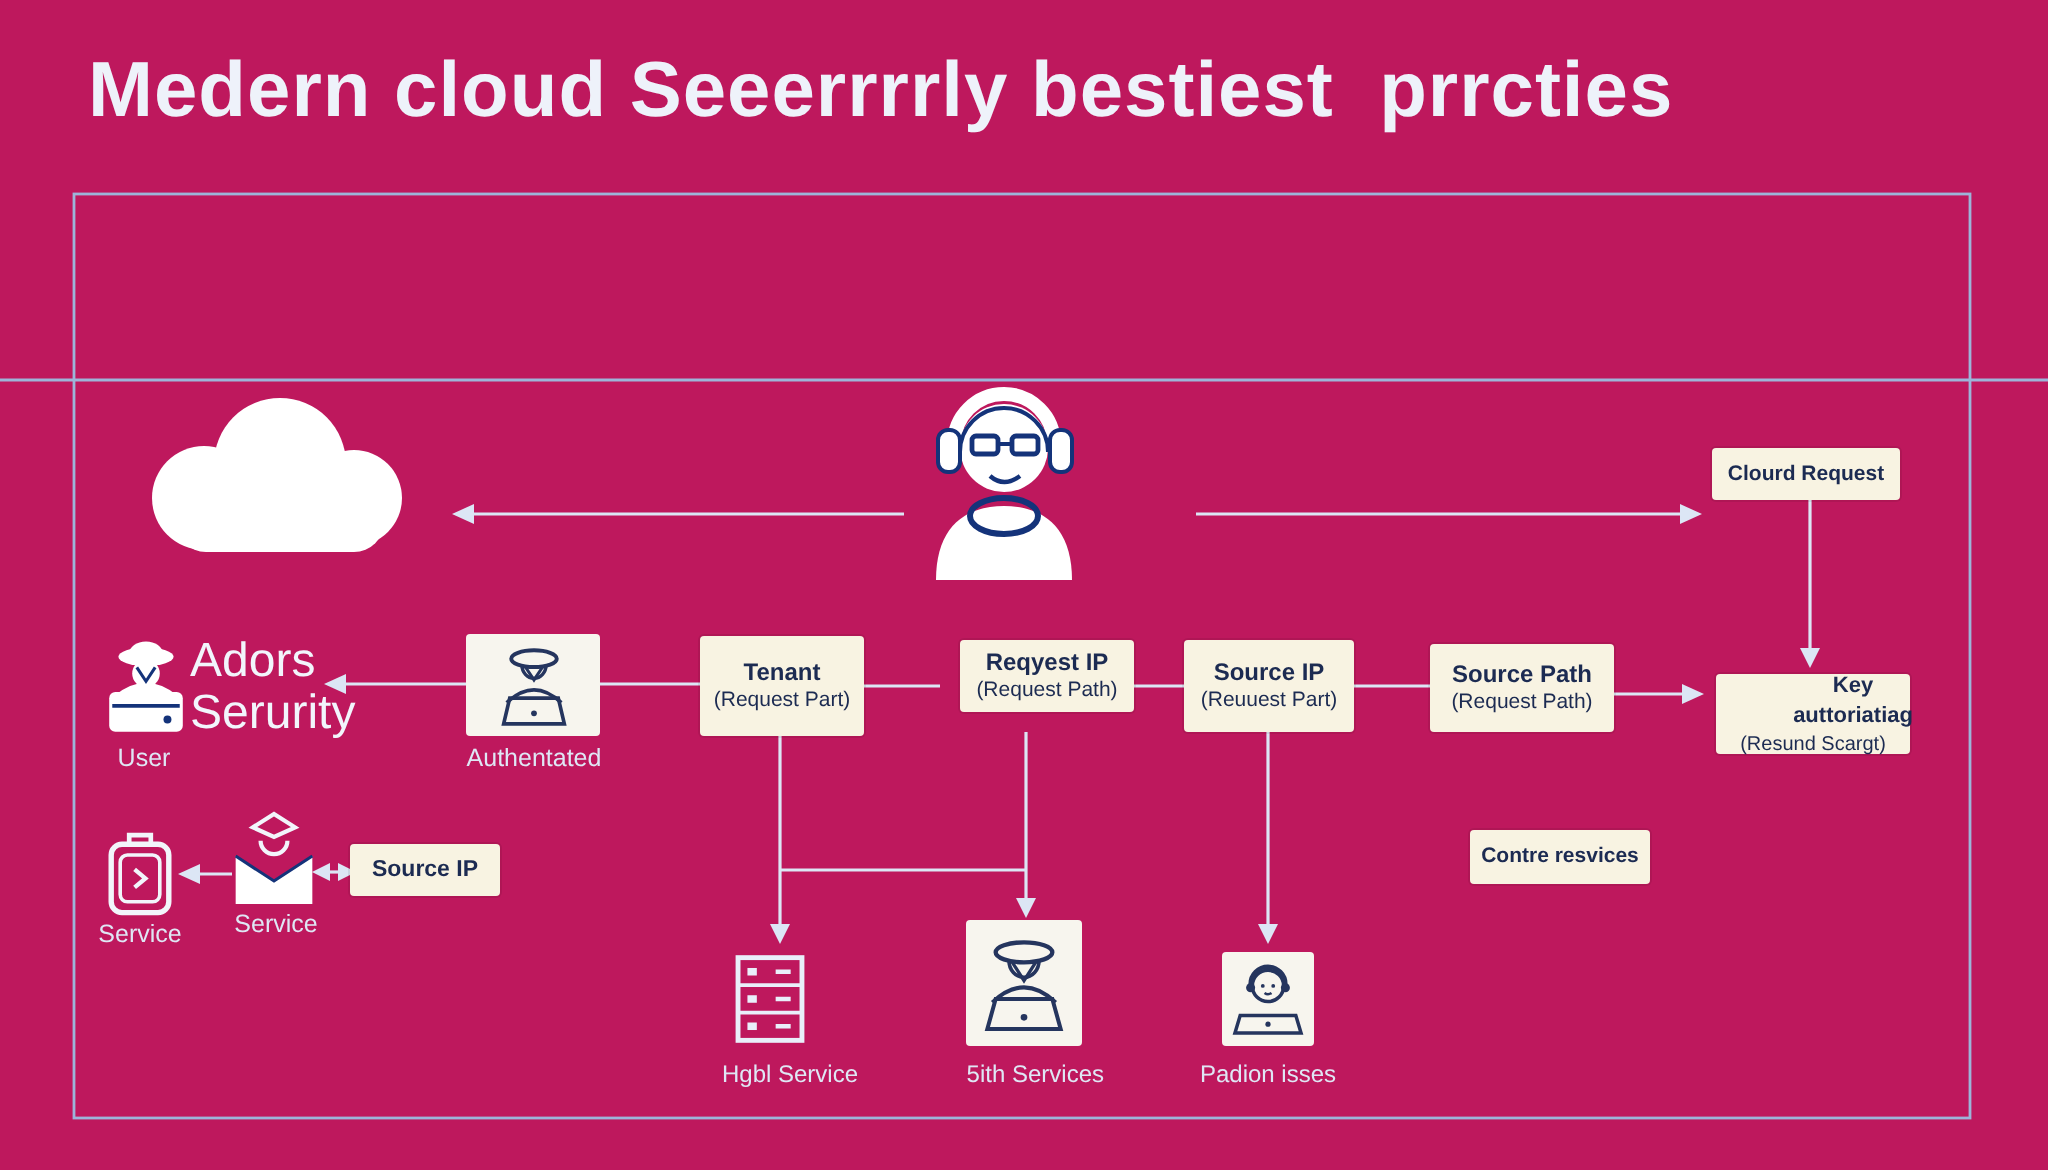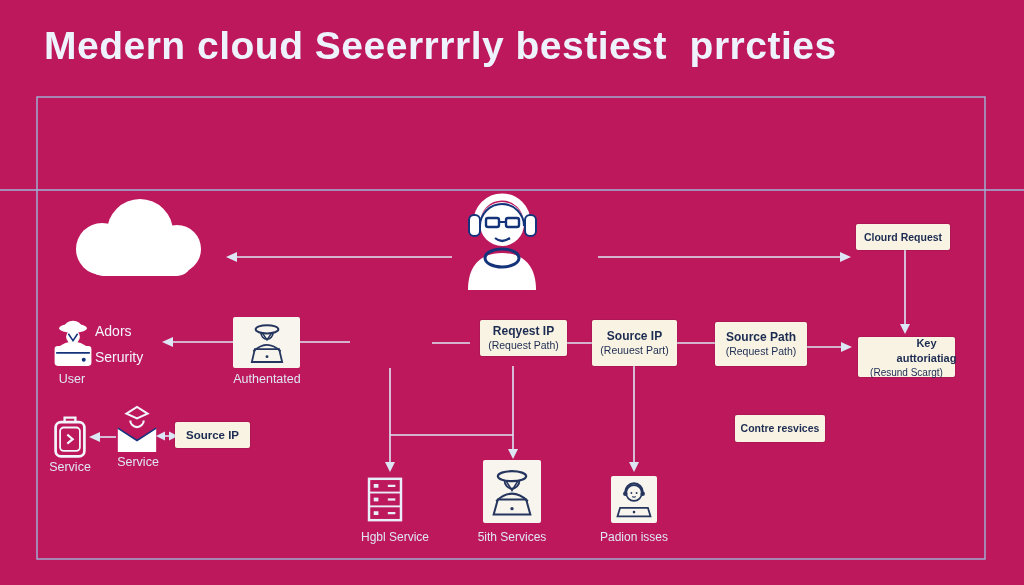--- a/index.html
+++ b/index.html
@@ -20,21 +20,21 @@
     display:flex;flex-direction:column;align-items:center;justify-content:center;
     text-align:center;border-radius:2px;box-shadow:0 0 0 1px rgba(0,0,0,0.08);
   }
   .cream-box .bt{font-weight:bold;font-size:12px;line-height:15px;}
   .cream-box .bs{font-size:10.5px;line-height:13px;}
   .white-box{
     background:#f7f5ee;border-radius:2px;
     display:flex;align-items:center;justify-content:center;
   }
   .cap{color:#dfe7f5;font-size:12.5px;text-align:center;}
-  .heading2{color:#f2f5fc;font-size:14px;font-weight:500;line-height:26px;}
+  .heading2{color:#f2f5fc;font-size:24px;font-weight:500;line-height:26px;}
 </style>
 </head>
 <body>
 
 <div class="stage">
 
   <svg class="overlay" width="1024" height="585" viewBox="0 0 1024 585">
 
     <rect x="37" y="97" width="948" height="462" fill="none" stroke="#9db4d9" stroke-width="1.4"></rect>
 
@@ -132,20 +132,24 @@
       <ellipse cx="30" cy="11" rx="15" ry="5.5" fill="none" stroke="#25355e" stroke-width="2.6"></ellipse>
       <path d="M22 15 a8 9 0 0 0 16 0" fill="none" stroke="#25355e" stroke-width="2.2"></path>
       <path d="M24 16 l6 9 l6 -9" fill="none" stroke="#25355e" stroke-width="2"></path>
       <path d="M12 40 q18 -17 36 0" fill="none" stroke="#25355e" stroke-width="2.4"></path>
       <path d="M14 37 h32 l4 17 h-40 z" fill="none" stroke="#25355e" stroke-width="2.4"></path>
       <circle cx="30" cy="47" r="1.9" fill="#25355e"></circle>
     </svg>
   </div>
   <div class="abs cap" style="left:221px;top:372px;width:92px;">Authentated</div>
 
+  <div class="abs cream-box" style="left:350px;top:318px;width:82px;height:50px;">
+    <div class="bt">Tenant</div>
+    <div class="bs">(Request Part)</div>
+  </div>
   <div class="abs cream-box" style="left:480px;top:320px;width:87px;height:36px;text-align:right;">
     <div class="bt">Reqyest IP</div>
     <div class="bs">(Request Path)</div>
   </div>
   <div class="abs cream-box" style="left:592px;top:320px;width:85px;height:46px;">
     <div class="bt">Source IP</div>
     <div class="bs">(Reuuest Part)</div>
   </div>
   <div class="abs cream-box" style="left:715px;top:322px;width:92px;height:44px;">
     <div class="bt">Source Path</div>
@@ -197,21 +201,21 @@
   <div class="abs white-box" style="left:483px;top:460px;width:58px;height:63px;">
     <svg width="50" height="54" viewBox="0 0 60 62">
       <ellipse cx="30" cy="12" rx="17" ry="6" fill="none" stroke="#25355e" stroke-width="2.6"></ellipse>
       <path d="M21 17 a9 10 0 0 0 18 0" fill="none" stroke="#25355e" stroke-width="2.2"></path>
       <path d="M23 18 l7 11 l7 -11" fill="none" stroke="#25355e" stroke-width="2"></path>
       <path d="M11 42 q19 -18 38 0" fill="none" stroke="#25355e" stroke-width="2.4"></path>
       <path d="M13 40 h34 l5 18 h-44 z" fill="none" stroke="#25355e" stroke-width="2.4"></path>
       <circle cx="30" cy="51" r="2" fill="#25355e"></circle>
     </svg>
   </div>
-  <div class="abs cap" style="left:472px;top:530px;width:80px;font-size:12px;">5ith Services</div>
+  <div class="abs cap" style="left:472px;top:530px;width:80px;font-size:12px;text-align:right;">5ith Services</div>
 
   <div class="abs white-box" style="left:611px;top:476px;width:46px;height:47px;">
     <svg width="40" height="41" viewBox="0 0 46 47">
       <circle cx="23" cy="16" r="9" fill="none" stroke="#25355e" stroke-width="2"></circle>
       <path d="M13 15 a10 10 0 0 1 20 0" fill="none" stroke="#25355e" stroke-width="2.6"></path>
       <circle cx="13" cy="17" r="2.6" fill="#25355e"></circle>
       <circle cx="33" cy="17" r="2.6" fill="#25355e"></circle>
       <circle cx="20" cy="16" r="1.1" fill="#25355e"></circle>
       <circle cx="26" cy="16" r="1.1" fill="#25355e"></circle>
       <path d="M21 20 q2 1.5 4 0" fill="none" stroke="#25355e" stroke-width="1.4"></path>

